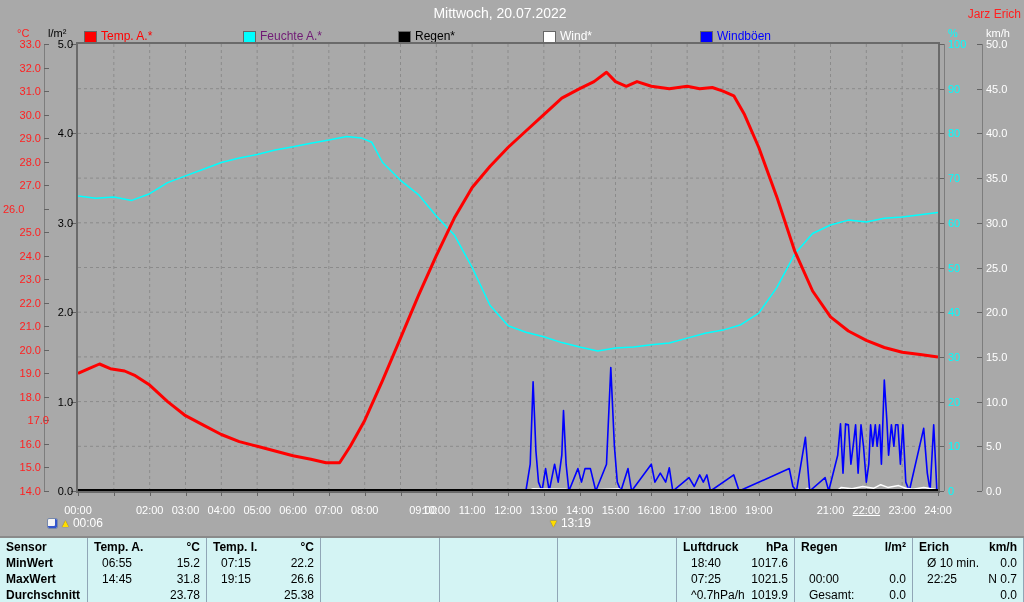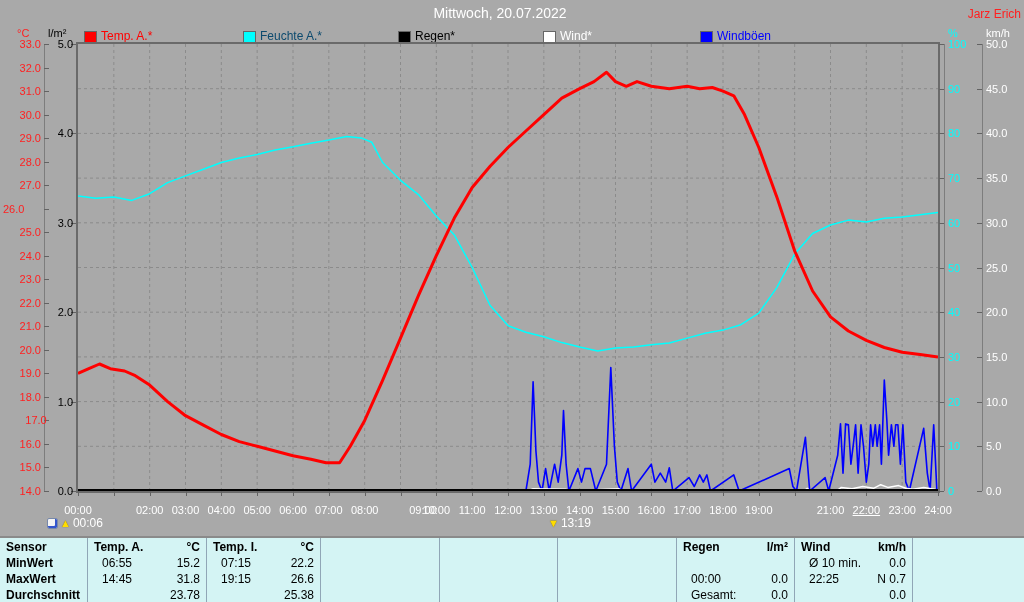--- a/index.html
+++ b/index.html
@@ -42,21 +42,21 @@
   <span class="unit" style="left:948px;top:27px;color:#00ffff;">%</span>
   <span class="unit" style="left:986px;top:27px;color:#fff;">km/h</span>
 
   <div id="legend">
       <div class="item" style="left: 84px;">
         <span class="sw" style="background: rgb(255, 0, 0);"></span>
         <span class="lt" style="color: rgb(255, 0, 0);">Temp. A.*</span>
       </div>
       <div class="item" style="left: 243px;">
         <span class="sw" style="background: rgb(0, 255, 255);"></span>
-        <span class="lt" style="color: #0c4a6e;">Feuchte A.*</span>
+        <span class="lt" style="color: #701a75;">Feuchte A.*</span>
       </div>
       <div class="item" style="left: 398px;">
         <span class="sw" style="background: rgb(0, 0, 0);"></span>
         <span class="lt" style="color: rgb(0, 0, 0);">Regen*</span>
       </div>
       <div class="item" style="left: 543px;">
         <span class="sw" style="background: rgb(255, 255, 255);"></span>
         <span class="lt" style="color: rgb(255, 255, 255);">Wind*</span>
       </div>
       <div class="item" style="left: 700px;">
@@ -196,21 +196,21 @@
       <span class="t" style="left: 3px; top: 178.158px; width: 38px; text-align: right; color: rgb(255, 32, 32);">27.0</span>
       <span class="t" style="left: 3px; top: 201.684px; width: 38px; text-align: left; color: rgb(255, 32, 32);">26.0</span>
       <span class="t" style="left: 3px; top: 225.211px; width: 38px; text-align: right; color: rgb(255, 32, 32);">25.0</span>
       <span class="t" style="left: 3px; top: 248.737px; width: 38px; text-align: right; color: rgb(255, 32, 32);">24.0</span>
       <span class="t" style="left: 3px; top: 272.263px; width: 38px; text-align: right; color: rgb(255, 32, 32);">23.0</span>
       <span class="t" style="left: 3px; top: 295.789px; width: 38px; text-align: right; color: rgb(255, 32, 32);">22.0</span>
       <span class="t" style="left: 3px; top: 319.316px; width: 38px; text-align: right; color: rgb(255, 32, 32);">21.0</span>
       <span class="t" style="left: 3px; top: 342.842px; width: 38px; text-align: right; color: rgb(255, 32, 32);">20.0</span>
       <span class="t" style="left: 3px; top: 366.368px; width: 38px; text-align: right; color: rgb(255, 32, 32);">19.0</span>
       <span class="t" style="left: 3px; top: 389.895px; width: 38px; text-align: right; color: rgb(255, 32, 32);">18.0</span>
-      <span class="t" style="left: 17px; top: 413.421px; width: 38px; text-align: center; color: rgb(255, 32, 32);">17.0</span>
+      <span class="t" style="left: 11px; top: 413.421px; width: 38px; text-align: right; color: rgb(255, 32, 32);">17.0</span>
       <span class="t" style="left: 3px; top: 436.947px; width: 38px; text-align: right; color: rgb(255, 32, 32);">16.0</span>
       <span class="t" style="left: 3px; top: 460.474px; width: 38px; text-align: right; color: rgb(255, 32, 32);">15.0</span>
       <span class="t" style="left: 3px; top: 484px; width: 38px; text-align: right; color: rgb(255, 32, 32);">14.0</span>
       <span class="t" style="left: 40px; top: 37px; width: 33px; text-align: right; color: rgb(0, 0, 0);">5.0</span>
       <span class="t" style="left: 40px; top: 126.4px; width: 33px; text-align: right; color: rgb(0, 0, 0);">4.0</span>
       <span class="t" style="left: 40px; top: 215.8px; width: 33px; text-align: right; color: rgb(0, 0, 0);">3.0</span>
       <span class="t" style="left: 40px; top: 305.2px; width: 33px; text-align: right; color: rgb(0, 0, 0);">2.0</span>
       <span class="t" style="left: 40px; top: 394.6px; width: 33px; text-align: right; color: rgb(0, 0, 0);">1.0</span>
       <span class="t" style="left: 40px; top: 484px; width: 33px; text-align: right; color: rgb(0, 0, 0);">0.0</span>
       <span class="t" style="left: 948px; top: 37px; color: rgb(0, 255, 255);">100</span>
@@ -313,39 +313,57 @@
         <div class="cell" style="top: 49px;">
           <span class="l"></span>
           <span class="r">25.38</span>
         </div>
       </div>
       <div class="col"></div>
       <div class="col"></div>
       <div class="col"></div>
       <div class="col">
         <div class="cell hdr" style="top: 1px;">
+          <span class="l">Luftdruck</span>
+          <span class="r">hPa</span>
+        </div>
+        <div class="cell" style="top: 17px;">
+          <span class="l">18:40</span>
+          <span class="r">1017.6</span>
+        </div>
+        <div class="cell" style="top: 33px;">
+          <span class="l">07:25</span>
+          <span class="r">1021.5</span>
+        </div>
+        <div class="cell" style="top: 49px;">
+          <span class="l">^0.7hPa/h</span>
+          <span class="r">1019.9</span>
+        </div>
+      </div>
+      <div class="col">
+        <div class="cell hdr" style="top: 1px;">
           <span class="l">Regen</span>
           <span class="r">l/m²</span>
         </div>
         <div class="cell" style="top: 17px;">
           <span class="l"></span>
           <span class="r"></span>
         </div>
         <div class="cell" style="top: 33px;">
           <span class="l">00:00</span>
           <span class="r">0.0</span>
         </div>
         <div class="cell" style="top: 49px;">
           <span class="l">Gesamt:</span>
           <span class="r">0.0</span>
         </div>
       </div>
       <div class="col">
         <div class="cell hdr" style="top: 1px;">
-          <span class="l">Wind</span>
+          <span class="l">Erich</span>
           <span class="r">km/h</span>
         </div>
         <div class="cell" style="top: 17px;">
           <span class="l">Ø 10 min.</span>
           <span class="r">0.0</span>
         </div>
         <div class="cell" style="top: 33px;">
           <span class="l">22:25</span>
           <span class="r">N 0.7</span>
         </div>

